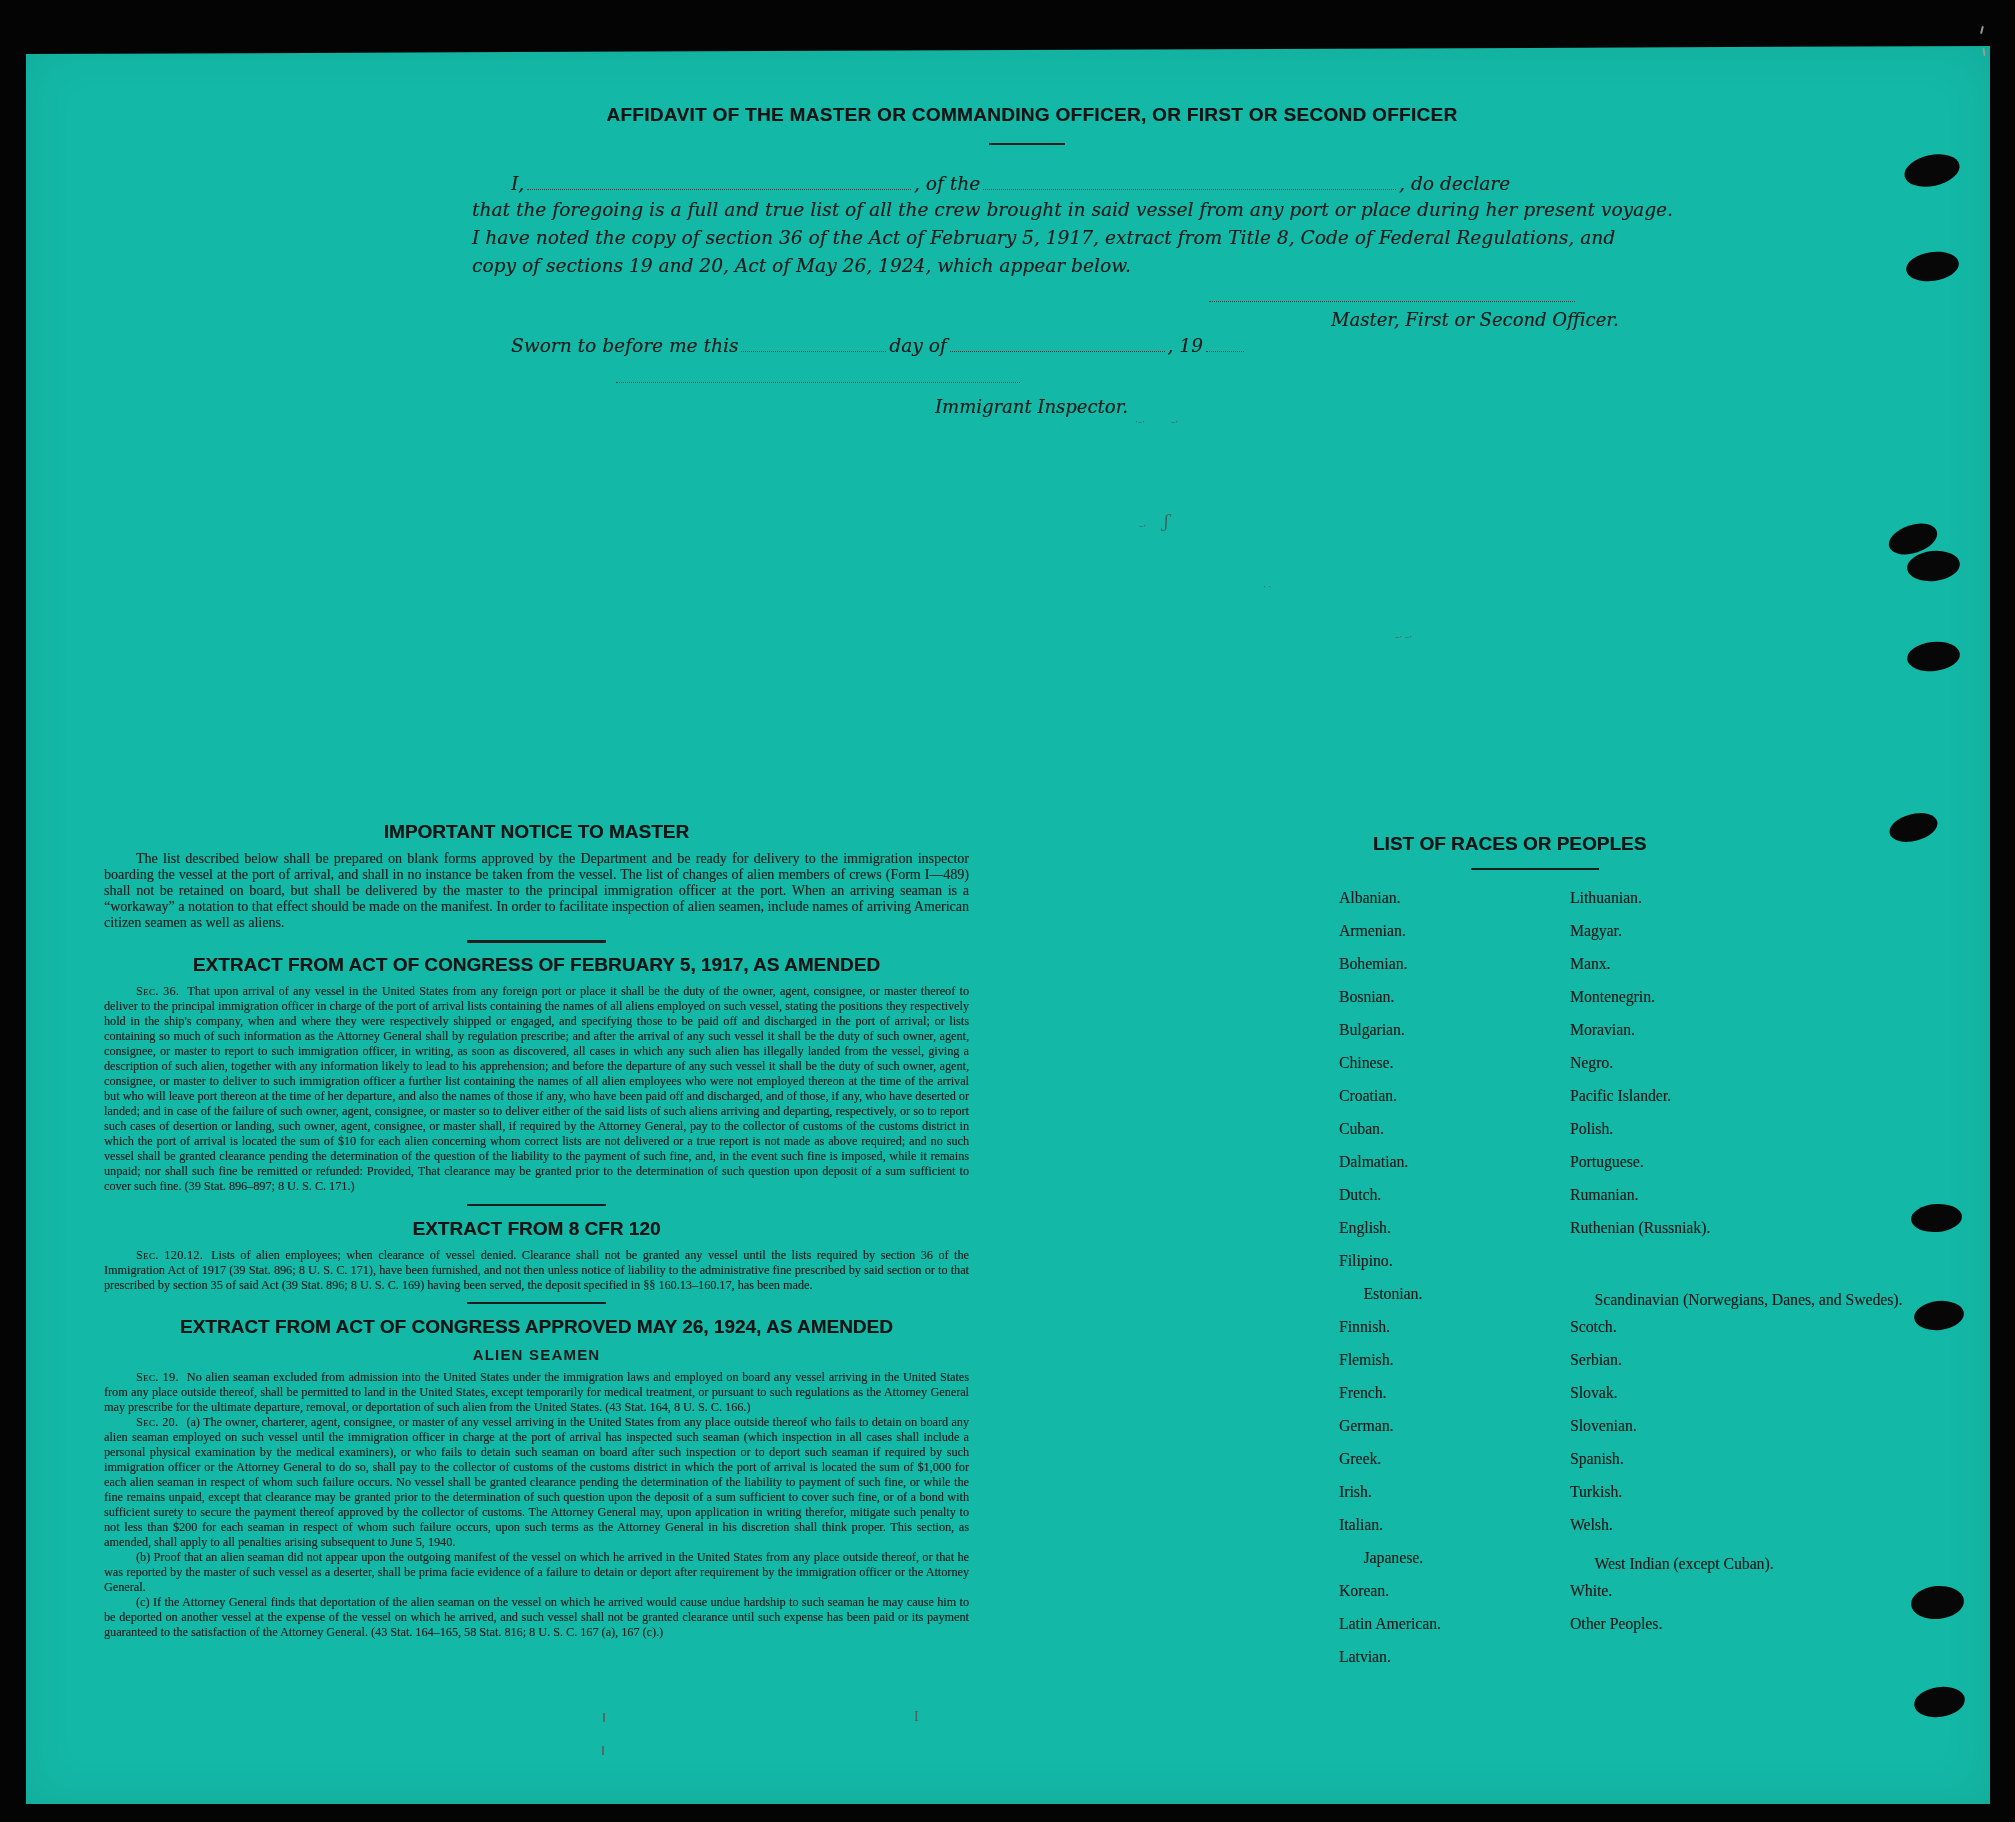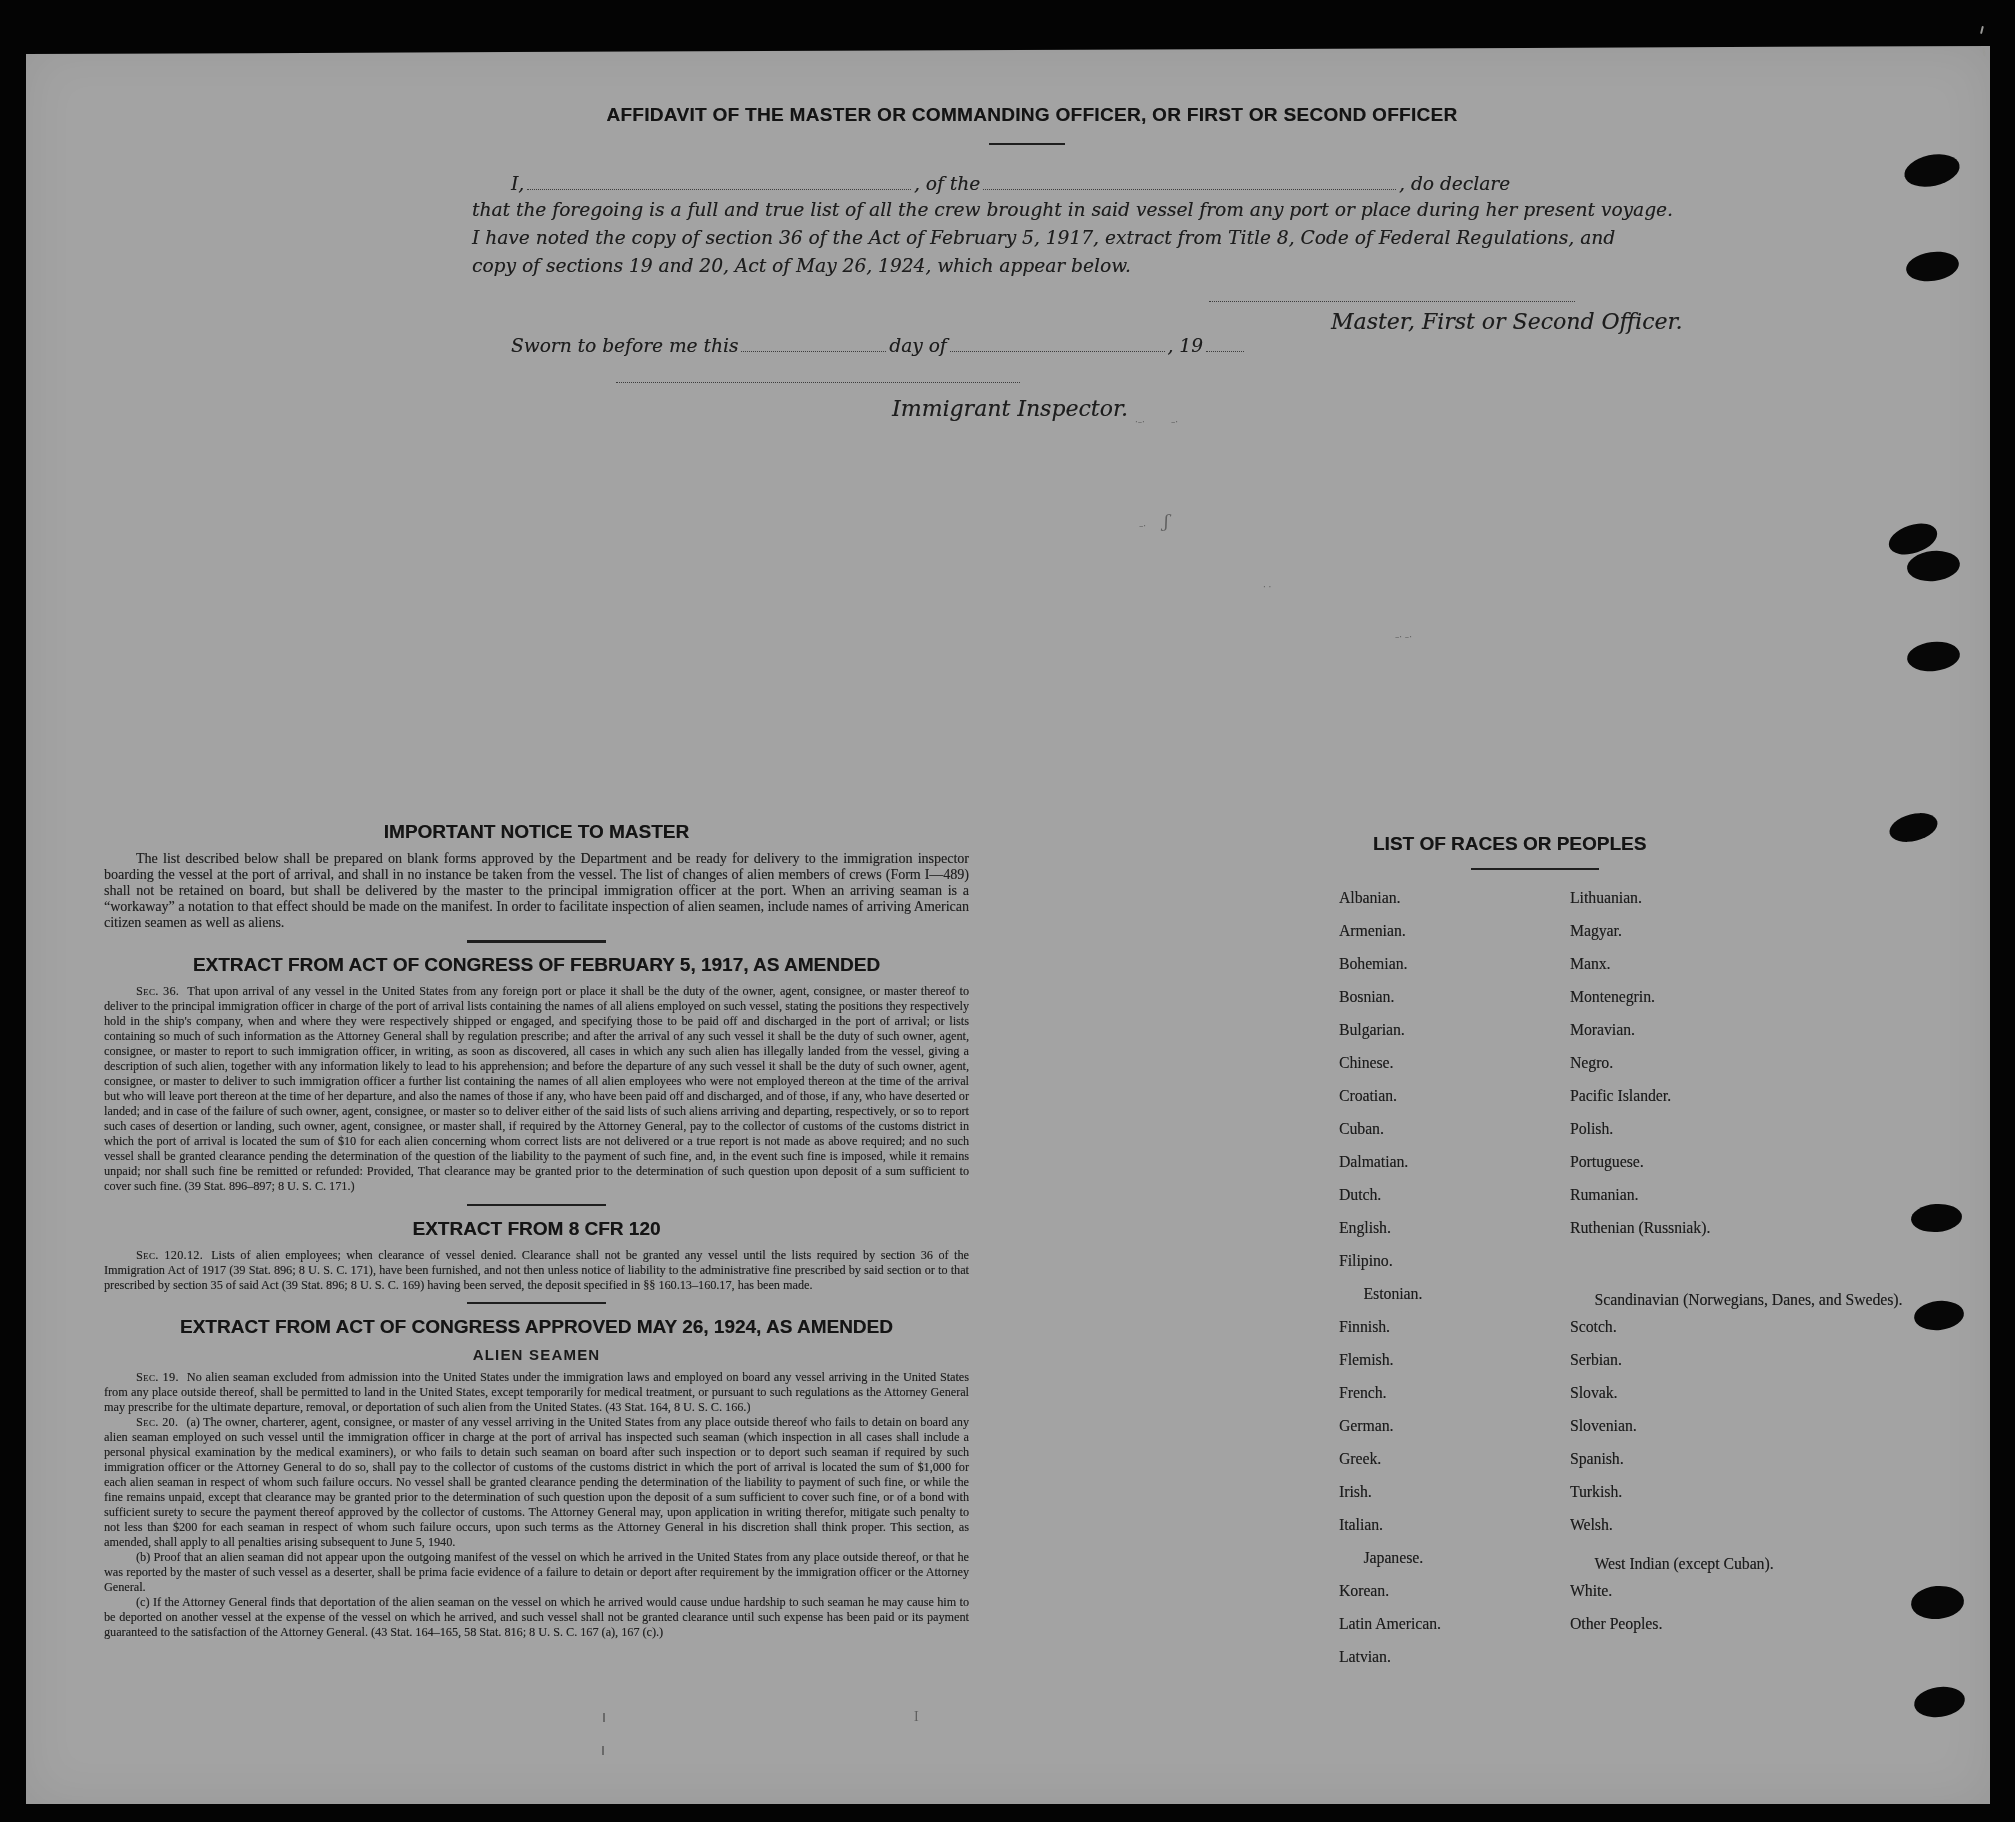--- a/index.html
+++ b/index.html
@@ -1,32 +1,32 @@
 <!DOCTYPE html>
 <html style="font-size:9.3px"><head>
 <meta charset="utf-8">
 <style>
   html,body{margin:0;padding:0;background:#030303;}
   body{width:2015px;height:1823px;position:relative;overflow:hidden;
        font-family:"Liberation Serif",serif;}
   .scan{position:absolute;inset:0;background:#040404;}
   .page{position:absolute;left:26px;top:46px;width:1964px;height:1758px;
-        background:#a3a3a3;
+        background:#14b8a6;
         clip-path:polygon(0 8.1px,100% 0,100% 100%,0 100%);
         box-shadow:inset 0 0 52px rgba(0,0,0,0.07);}
   .title{position:absolute;left:570px;top:58px;width:872px;text-align:center;
          font-family:"Liberation Sans",sans-serif;font-weight:bold;font-size:19px;
          color:#141414;letter-spacing:0.3px;white-space:nowrap;
          text-shadow:0.2px 0.2px 0.3px rgba(0,0,0,.45);}
   .hrule{position:absolute;height:2.3px;background:#1e1e1e;}
   .aff{position:absolute;font-family:"DejaVu Serif",serif;font-style:italic;
        font-size:18.6px;color:#1d1d1d;white-space:nowrap;
        text-shadow:0.2px 0.2px 0.2px rgba(0,0,0,.4);}
   .aff-small{position:absolute;font-family:"DejaVu Serif",serif;font-style:italic;
-       font-size:22px;color:#1d1d1d;white-space:nowrap;
+       font-size:18px;color:#1d1d1d;white-space:nowrap;
        text-shadow:0.2px 0.2px 0.2px rgba(0,0,0,.4);}
   .dotfill{display:inline-block;height:.85em;border-bottom:1.7px dotted #3c3c3c;margin:0 2.9px;}
   .dotline{position:absolute;height:0;border-bottom:1.7px dotted #3c3c3c;}
   .left-col{position:absolute;left:78px;top:775px;width:865px;color:#202020;}
   .sec-heading{font-family:"Liberation Sans",sans-serif;font-weight:bold;font-size:19px;
        color:#151515;text-align:center;margin:0 0 8.1px 0;white-space:nowrap;
        text-shadow:0.2px 0.2px 0.3px rgba(0,0,0,.45);}
   .sub-heading{font-family:Liberation Sans, sans-serif;font-weight:bold;font-size:15px;
        letter-spacing:1.2px;text-align:center;color:#1a1a1a;margin:0 0 7px 0;}
   .body{font-size:12.2px;line-height:15px;text-align:justify;margin:0;

